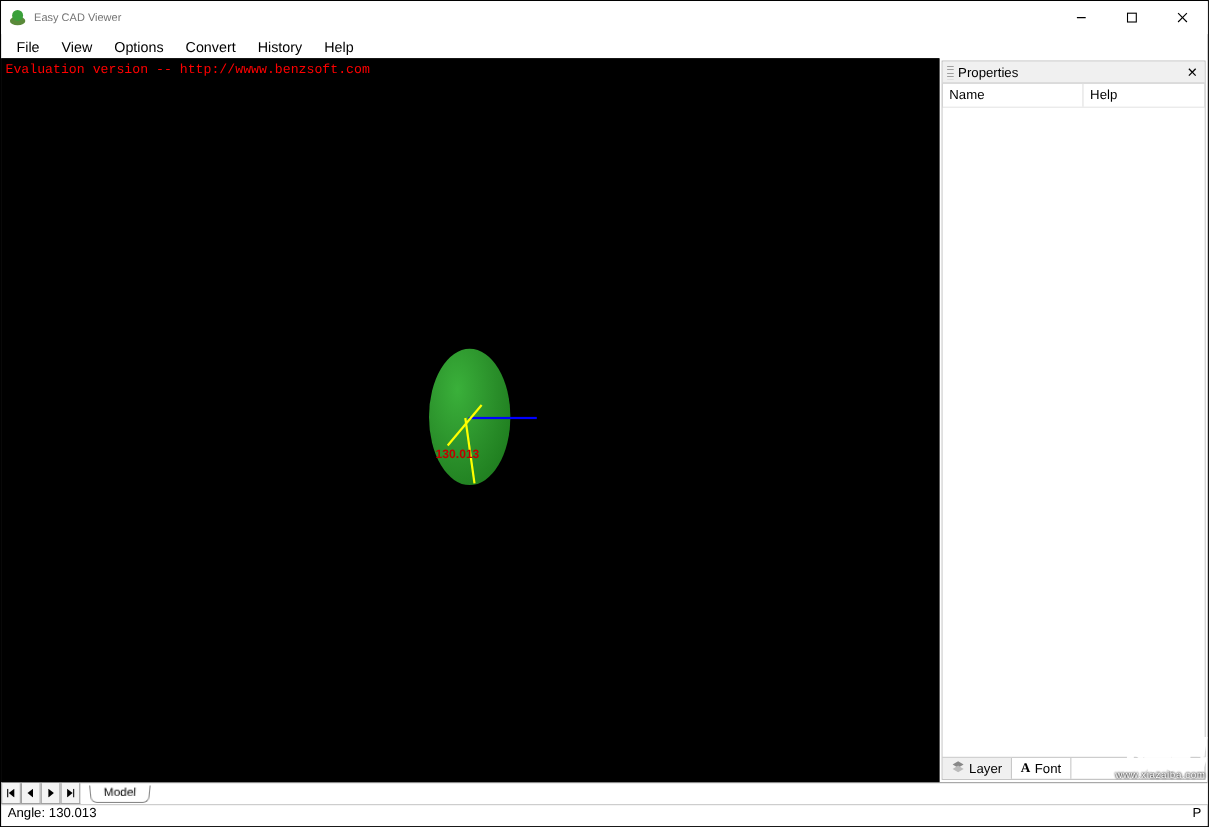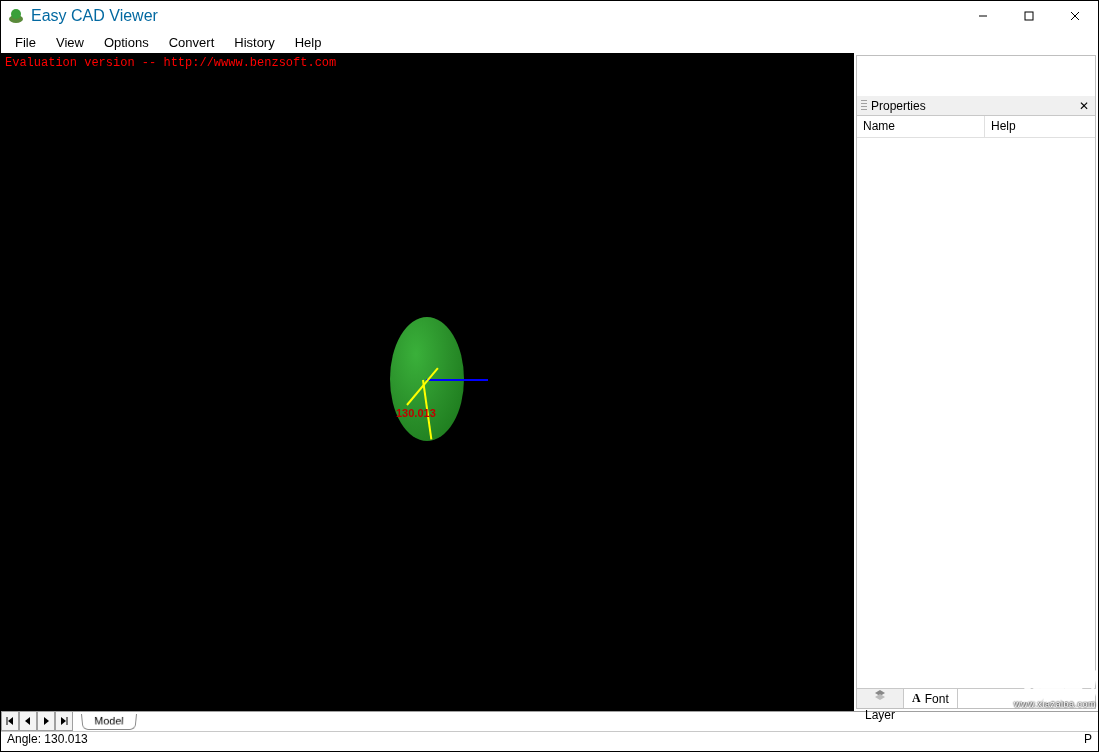--- a/index.html
+++ b/index.html
@@ -23,22 +23,22 @@
 }
 .titlebar .app-icon {
   width: 18px;
   height: 18px;
   margin-right: 6px;
   display: inline-flex;
   align-items: center;
   justify-content: center;
 }
 .titlebar .title {
-  font-size: 16px;
-  color: #0369a1;
+  font-size: 10px;
+  color: #737373;
   flex: 0 0 auto;
 }
 .titlebar .spacer { flex: 1 1 auto; }
 .win-btn {
   width: 46px;
   height: 30px;
   display: flex;
   align-items: center;
   justify-content: center;
   color: #000;
@@ -132,21 +132,20 @@
   flex-direction: column;
   margin: 2px;
 }
 .props-header {
   display: flex;
   align-items: center;
   background: #f0f0f0;
   border-bottom: 1px solid #c8c8c8;
   height: 20px;
   padding: 0 4px;
-  margin-top: 40px;
 }
 .props-header .grip {
   width: 6px;
   height: 12px;
   margin-right: 4px;
   background: repeating-linear-gradient(to bottom, #a0a0a0 0 1px, transparent 1px 3px);
 }
 .props-header .title {
   flex: 1;
   font-size: 12px;
@@ -175,21 +174,21 @@
   height: 20px;
 }
 .pf-tab {
   display: flex;
   align-items: center;
   padding: 0 8px;
   border-right: 1px solid #c8c8c8;
   font-size: 12px;
   gap: 4px;
 }
-.pf-tab.active { background: #f0f0f0; flex-direction: column; }
+.pf-tab.active { background: #f0f0f0; }
 .bottom-bar {
   height: 20px;
   background: #ffffff;
   border-top: 1px solid #a0a0a0;
   display: flex;
   align-items: stretch;
 }
 .nav-btn {
   width: 18px;
   border: 1px solid #a0a0a0;

